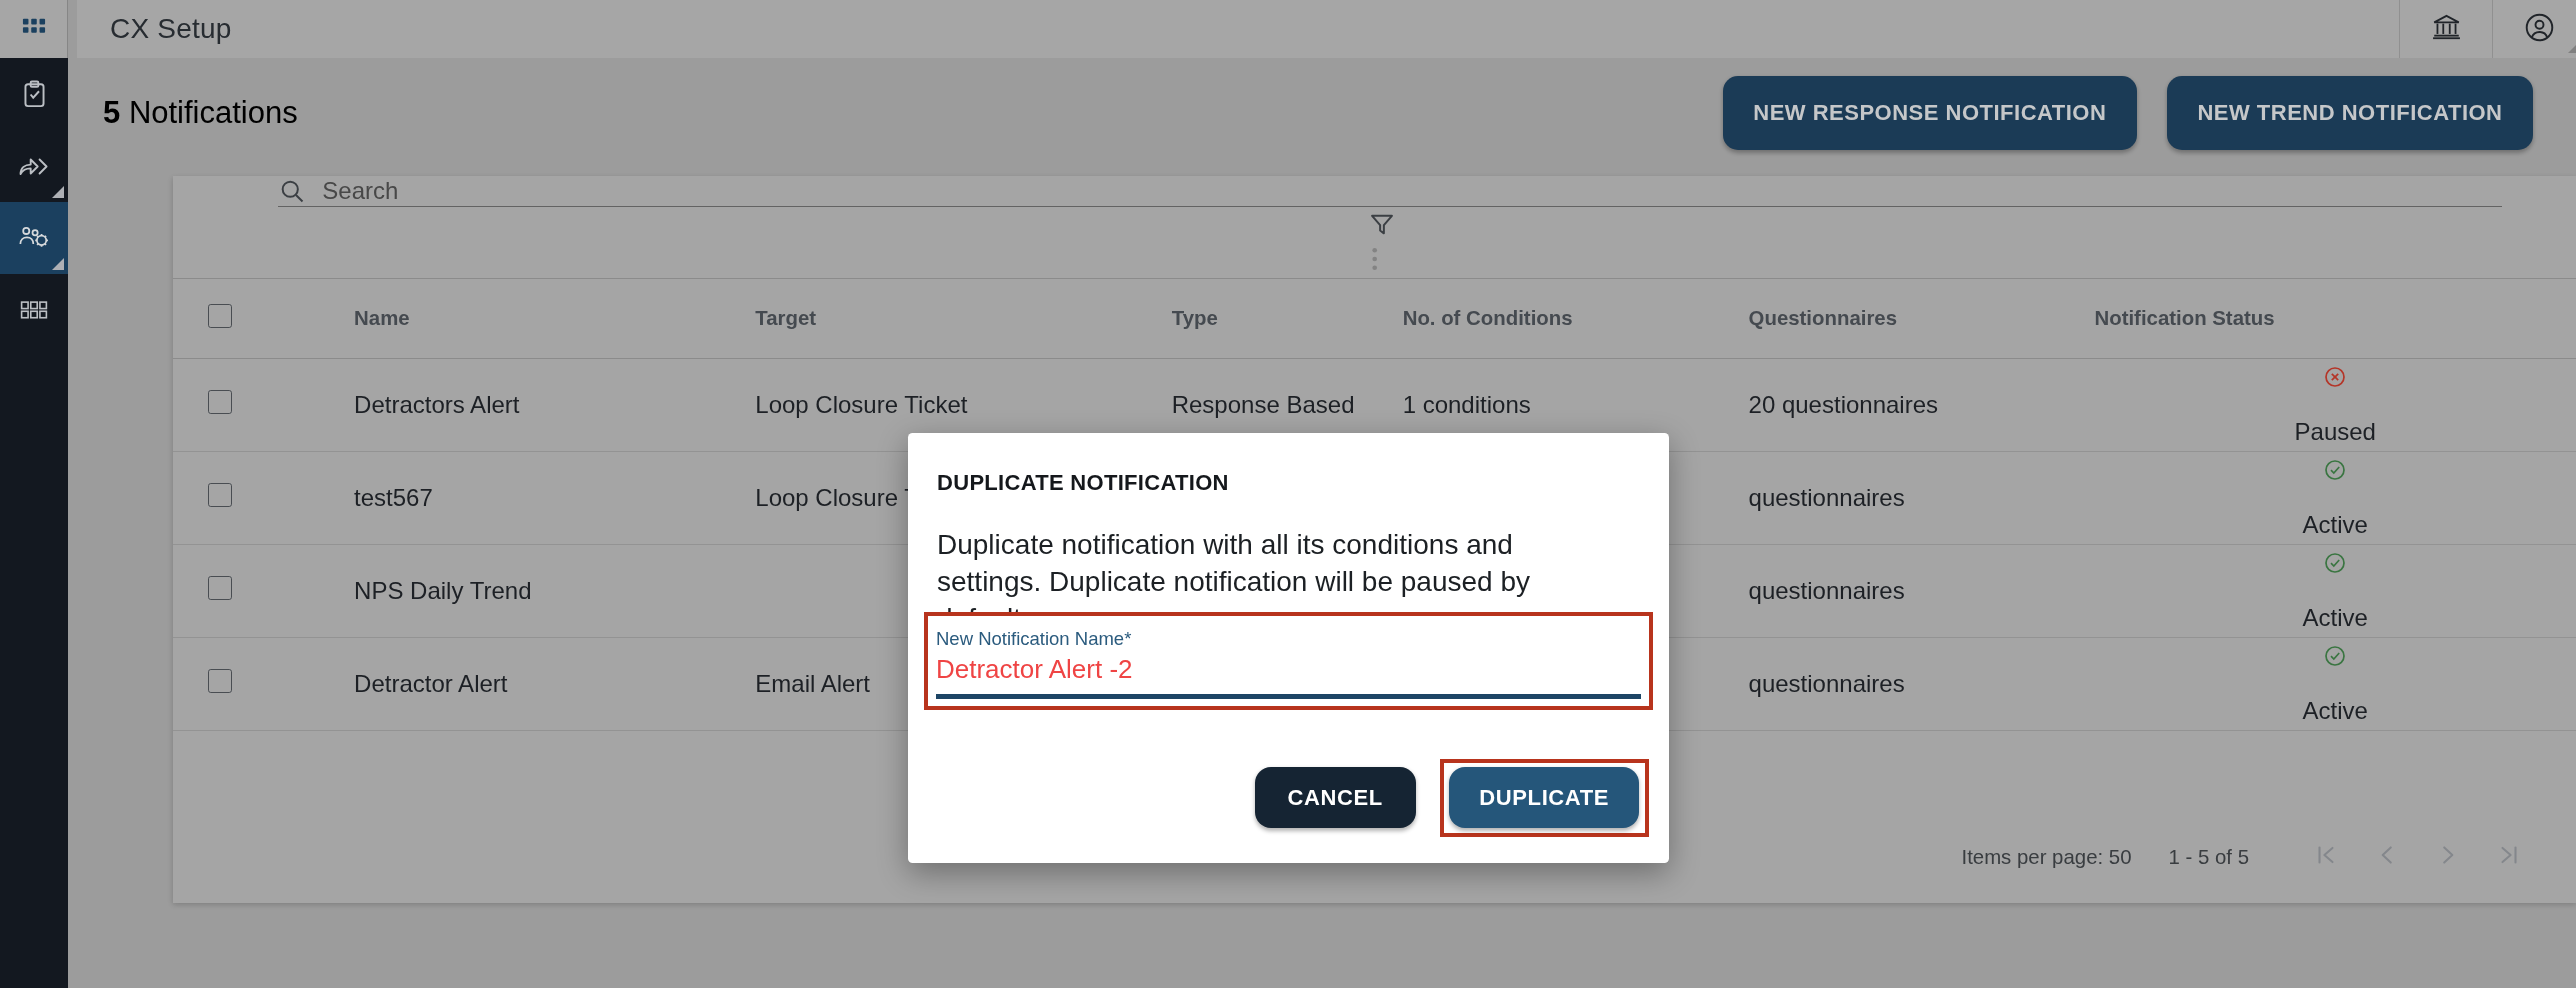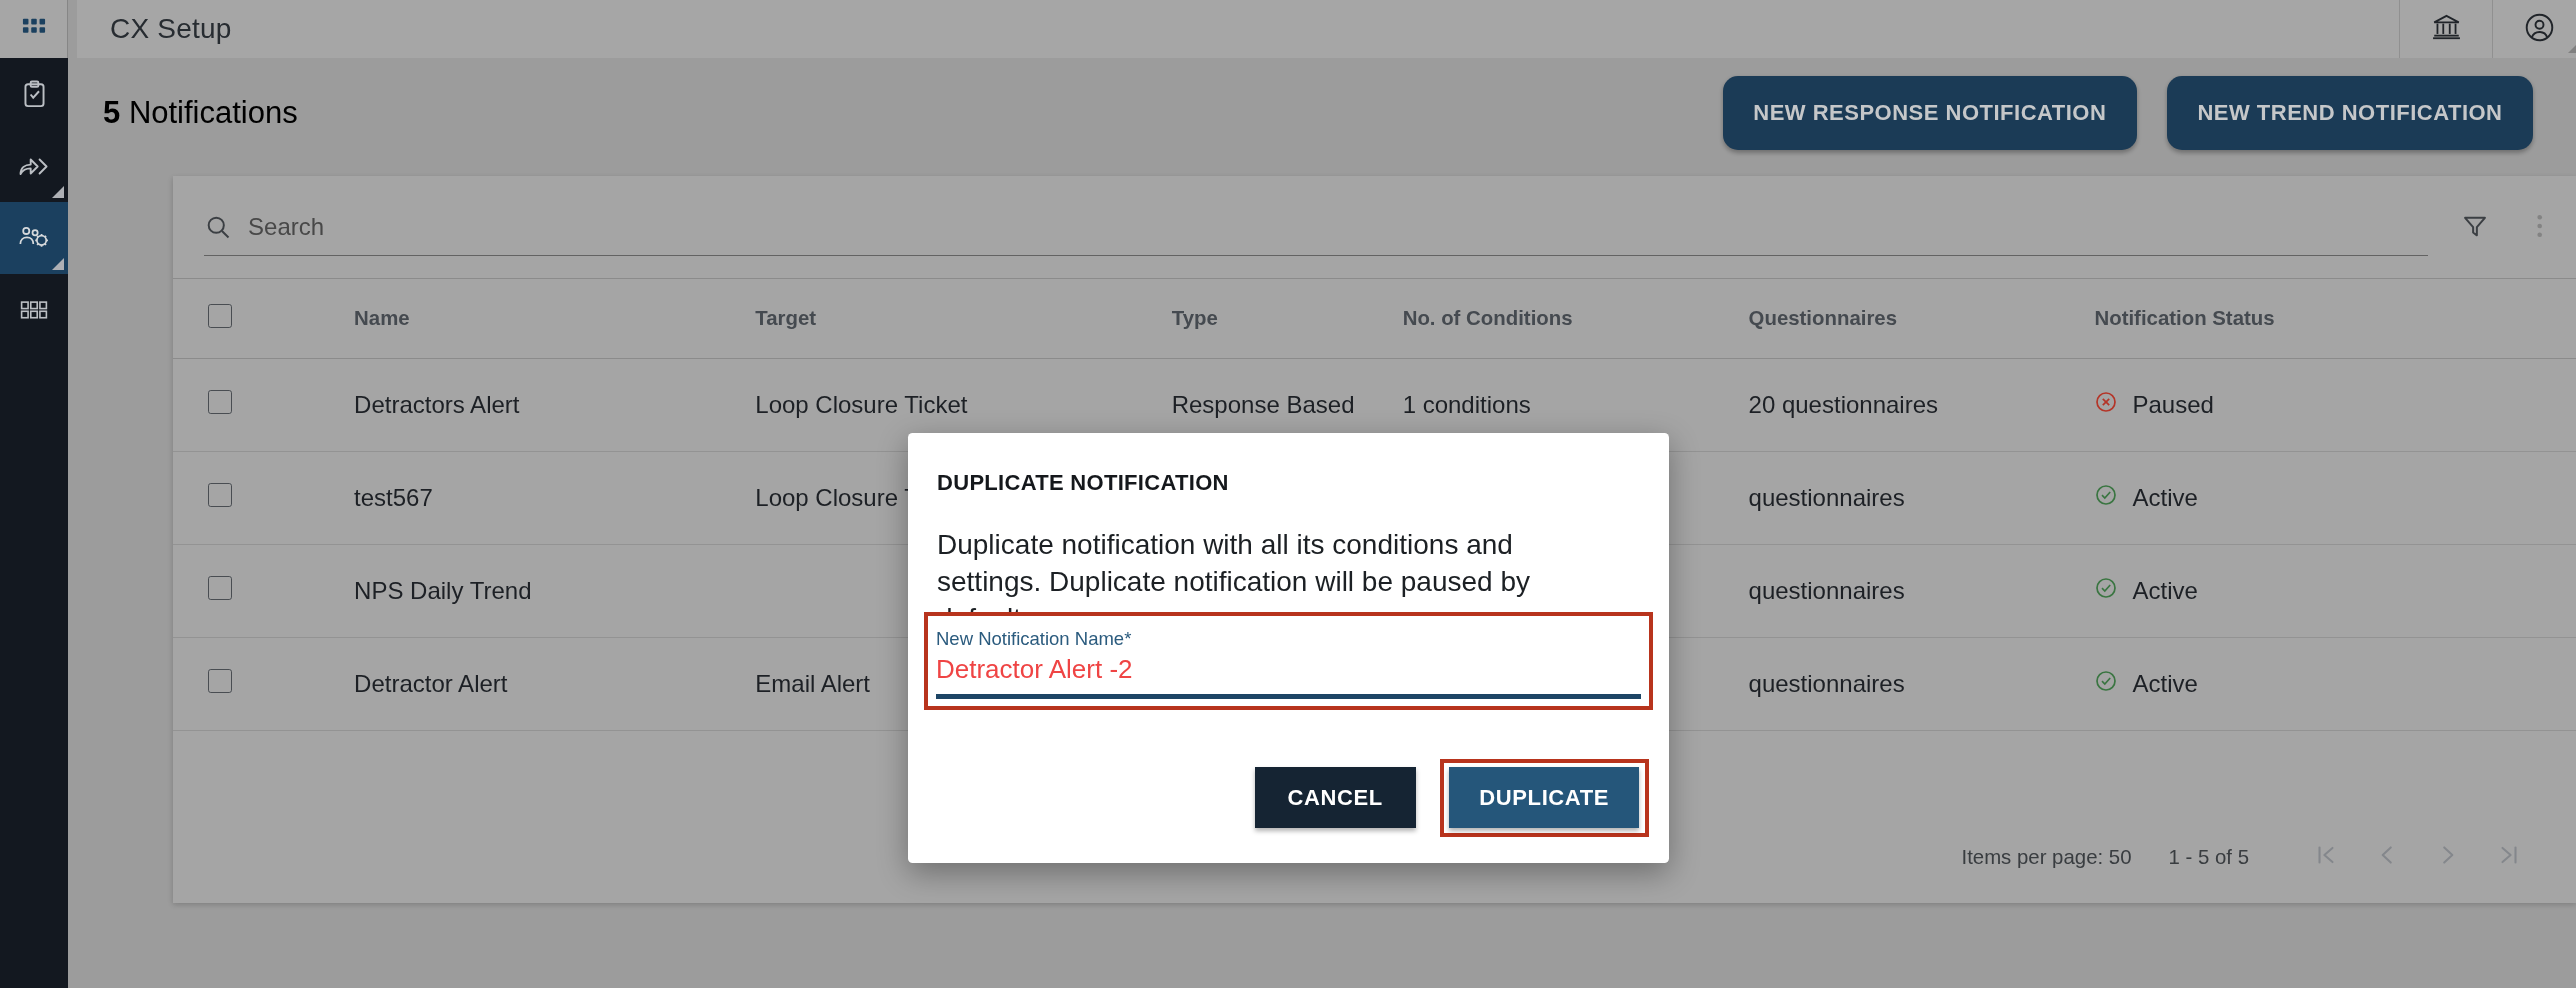--- a/index.html
+++ b/index.html
@@ -107,21 +107,21 @@
   #card {
     position: absolute; left: 105px; top: 118px;
     width: 2403px; height: 727px;
     background: #b0b0b0;
     box-shadow: 0 1.9px 5.6px rgba(0,0,0,.2);
   }
 
   #searchbar-row {
     position: relative;
     height: 102px;
-    display: flex; align-items: center;
+    display: flex; align-items: center; flex-direction: column;
   }
   #search-wrap {
     position: relative;
     margin-left: 30.5px;
     width: 2224px;
     display: flex; align-items: center;
     border-bottom: 1.9px solid #6a6a6a;
     height: 57px;
   }
   #search-icon-box { width: 39px; display:flex; align-items:center; }
@@ -174,21 +174,21 @@
   .col-stat { width: 444px; }
 
   .cbx {
     width: 24px; height: 24px;
     border: 1.9px solid #4e5258;
     border-radius: 2.8px;
     background: transparent;
     display: inline-block;
     cursor: pointer;
   }
-  .status-cell { display: flex; align-items: center; gap: 14px; }
+  .status-cell { display: flex; align-items: center; gap: 23px; flex-direction: column; }
   .status-text { font-size: 24px; }
 
   
   #paginator {
     position: absolute; left: 0; bottom: 0;
     width: 2403px; height: 91px;
     display: flex; align-items: center; justify-content: flex-end;
     padding-right: 37px;
     font-size: 20.4px; color: #3d4145;
   }
@@ -249,21 +249,21 @@
     position: absolute; left: 8.3px; bottom: 7.4px;
     width: 705px; height: 4.6px;
     background: #1d4565;
   }
   #modal-actions {
     position: absolute; right: 20.4px; bottom: 26px;
     display: flex; align-items: center;
   }
   .modal-btn {
     height: 61px;
-    border: none; border-radius: 0;
+    border: none; border-radius: 16px;
     font-family: "Liberation Sans", sans-serif;
     font-size: 22px; font-weight: 700;
     letter-spacing: 0.6px;
     color: #ffffff;
     cursor: pointer;
     box-shadow: 0 2.8px 4.6px rgba(0,0,0,.3);
   }
   #cancel-button { background: #152433; padding: 0 33px; }
   #duplicate-highlight {
     margin-left: 24px;

